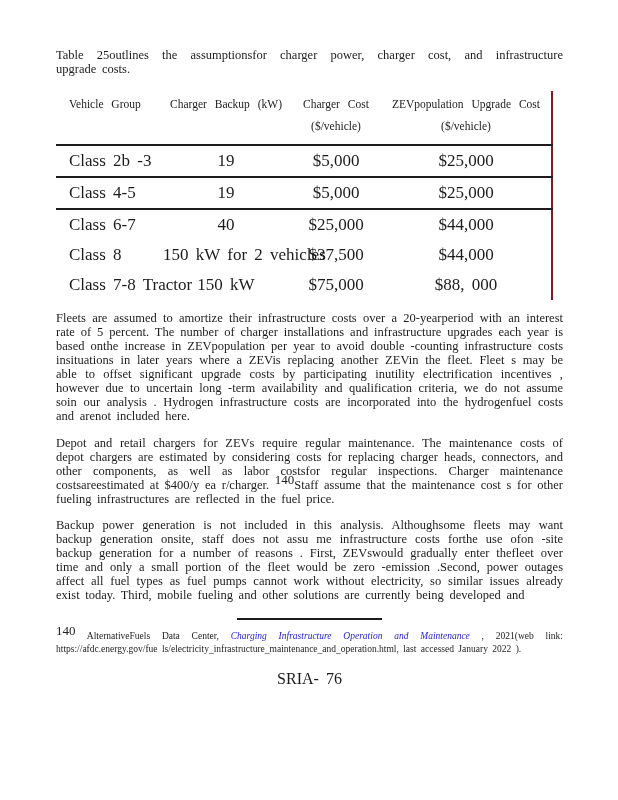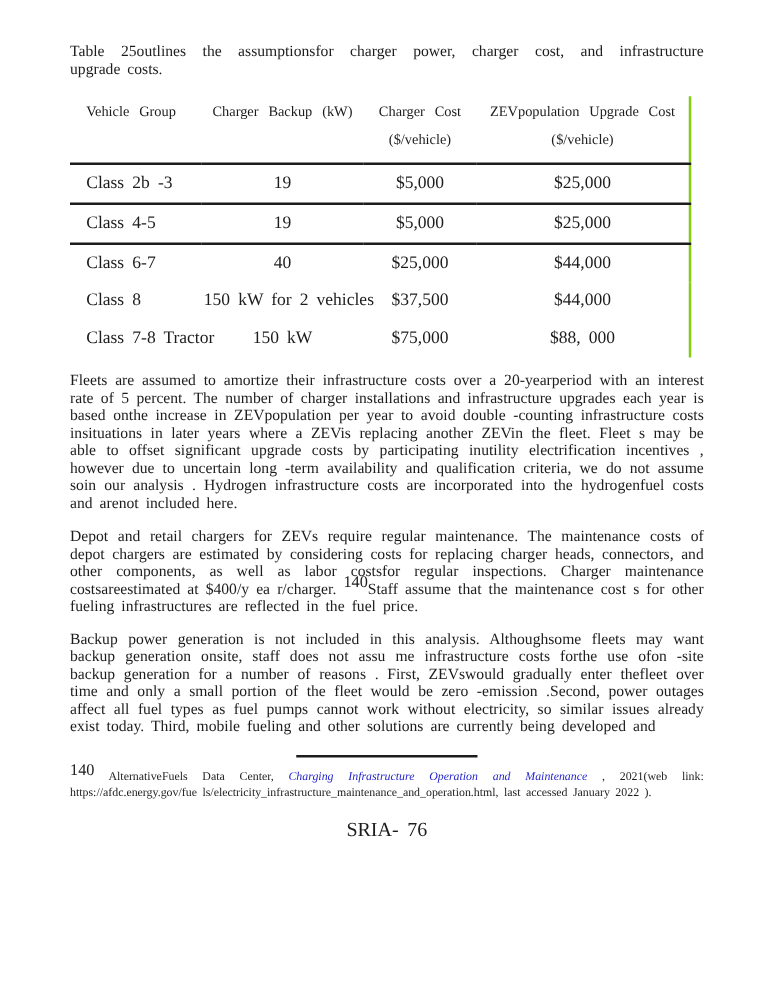--- a/index.html
+++ b/index.html
@@ -9,21 +9,21 @@
     background: #ffffff;
     font-family: "Liberation Serif", "DejaVu Serif", serif;
     color: #1c1c1c;
     overflow: hidden;
     margin: 0 auto;
   }
   .content {
     position: absolute;
     left: 56px; top: 0;
     width: 507px;
-    padding-top: 34px;
+    padding-top: 48px;
   }
   p { margin: 0; }
   .body-par {
     font-size: 12.5px;
     line-height: 14px;
     text-align: justify;
     word-spacing: 2.5px;
   }
   .intro-line1 {
     display: block;
@@ -37,40 +37,40 @@
     font-size: 11px;
     line-height: 14px;
     text-align: center;
     word-spacing: 6px;
   }
   table.charger-table {
     margin-top: 15px;
     width: 496px;
     border-collapse: collapse;
     table-layout: fixed;
-    border-right: 2px solid #84cc16;
+    border-right: 2px solid #7f1d1d;
   }
   .charger-table col.c1 { width: 105px; }
   .charger-table col.c2 { width: 130px; }
   .charger-table col.c3 { width: 90px; }
   .charger-table col.c4 { width: 171px; }
   .charger-table thead tr { border-bottom: 2px solid #1c1c1c; }
   .charger-table th {
     font-weight: normal;
     font-size: 11.5px;
     line-height: 14px;
     vertical-align: top;
     text-align: center;
     padding: 6px 2px 11px 2px;
     word-spacing: 5px;
   }
   .charger-table th:first-child { text-align: left; padding-left: 13px; }
   .charger-table .h2 { margin-top: 8px; }
   .charger-table td {
-    font-size: 14px;
+    font-size: 17px;
     height: 30px;
     text-align: center;
     vertical-align: middle;
     padding: 0 2px;
     word-spacing: 3px;
     white-space: nowrap;
   }
   .charger-table td:first-child { text-align: left; padding-left: 13px; }
   .charger-table tbody tr:nth-child(1),
   .charger-table tbody tr:nth-child(2) { border-bottom: 2px solid #1c1c1c; }

